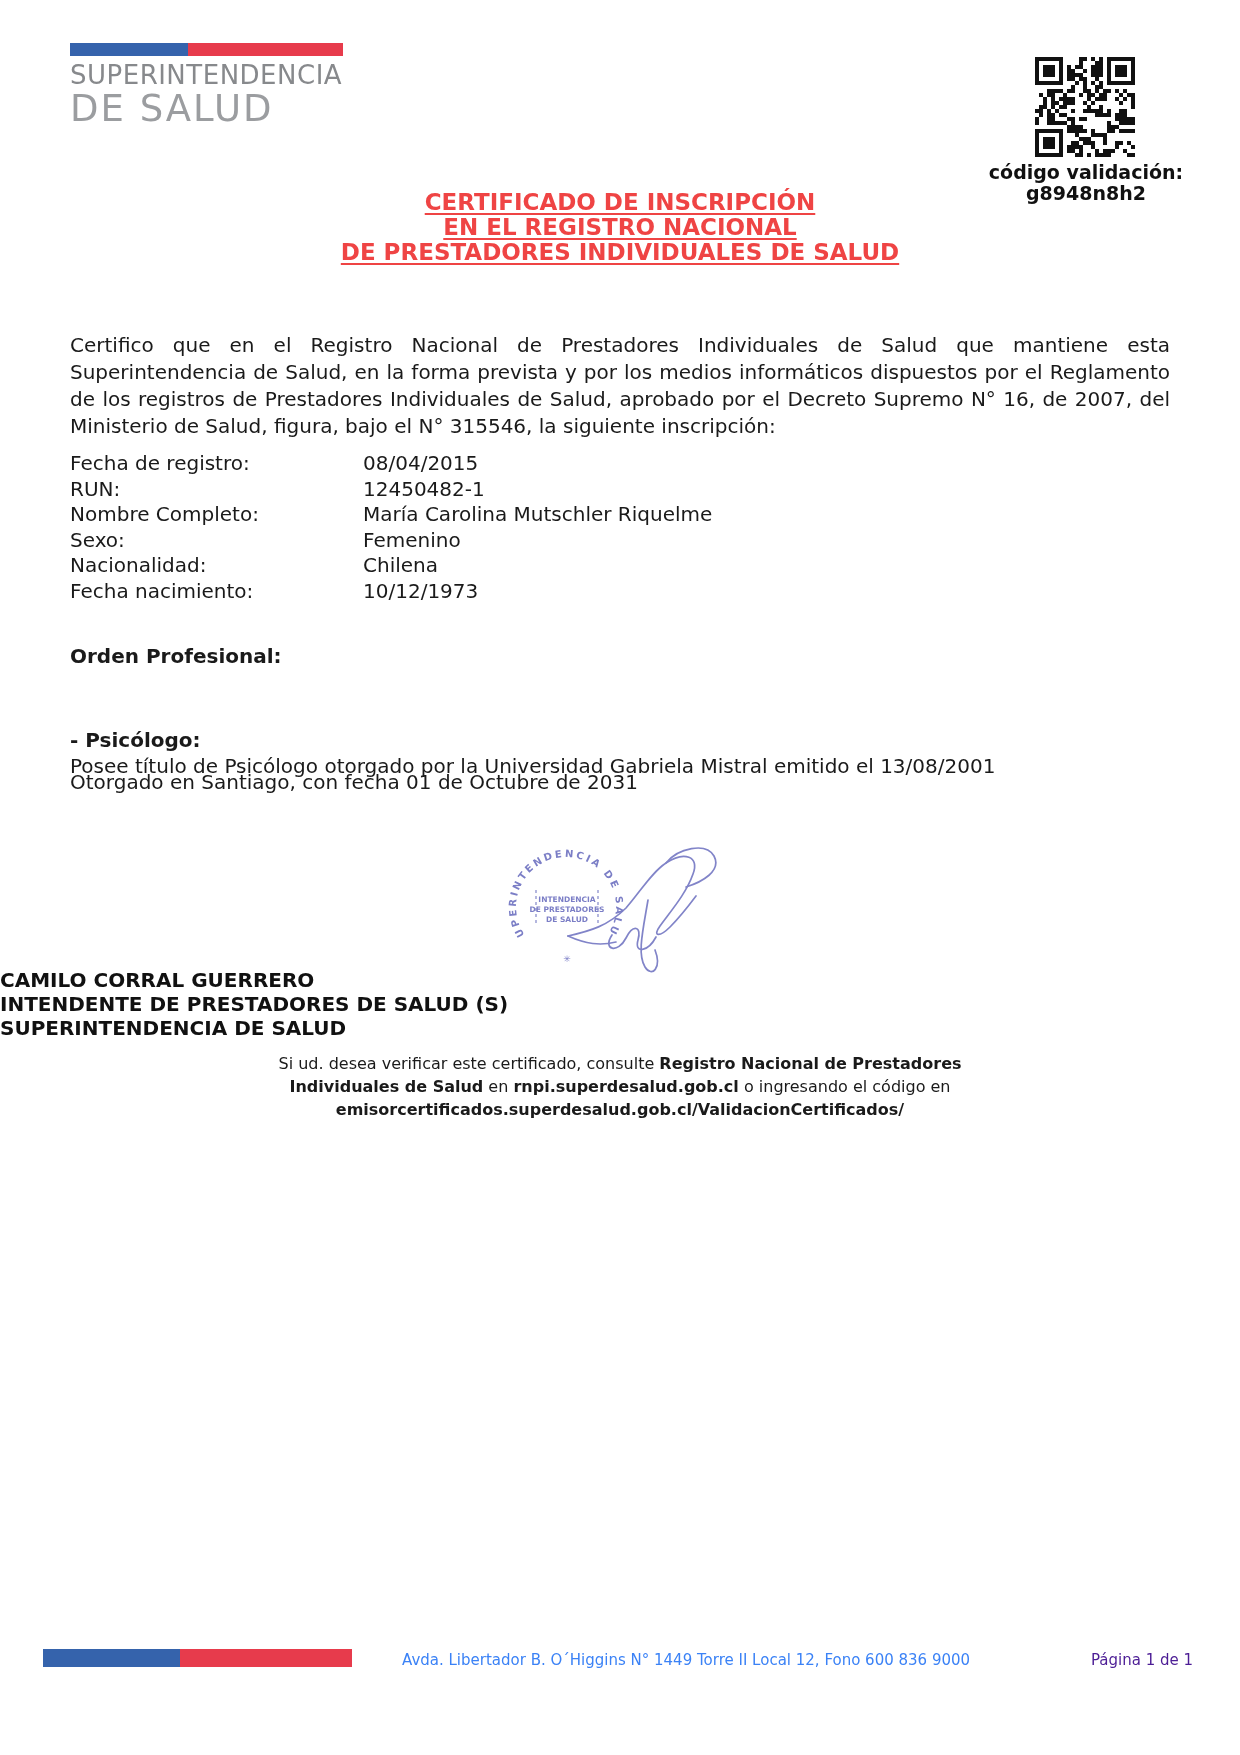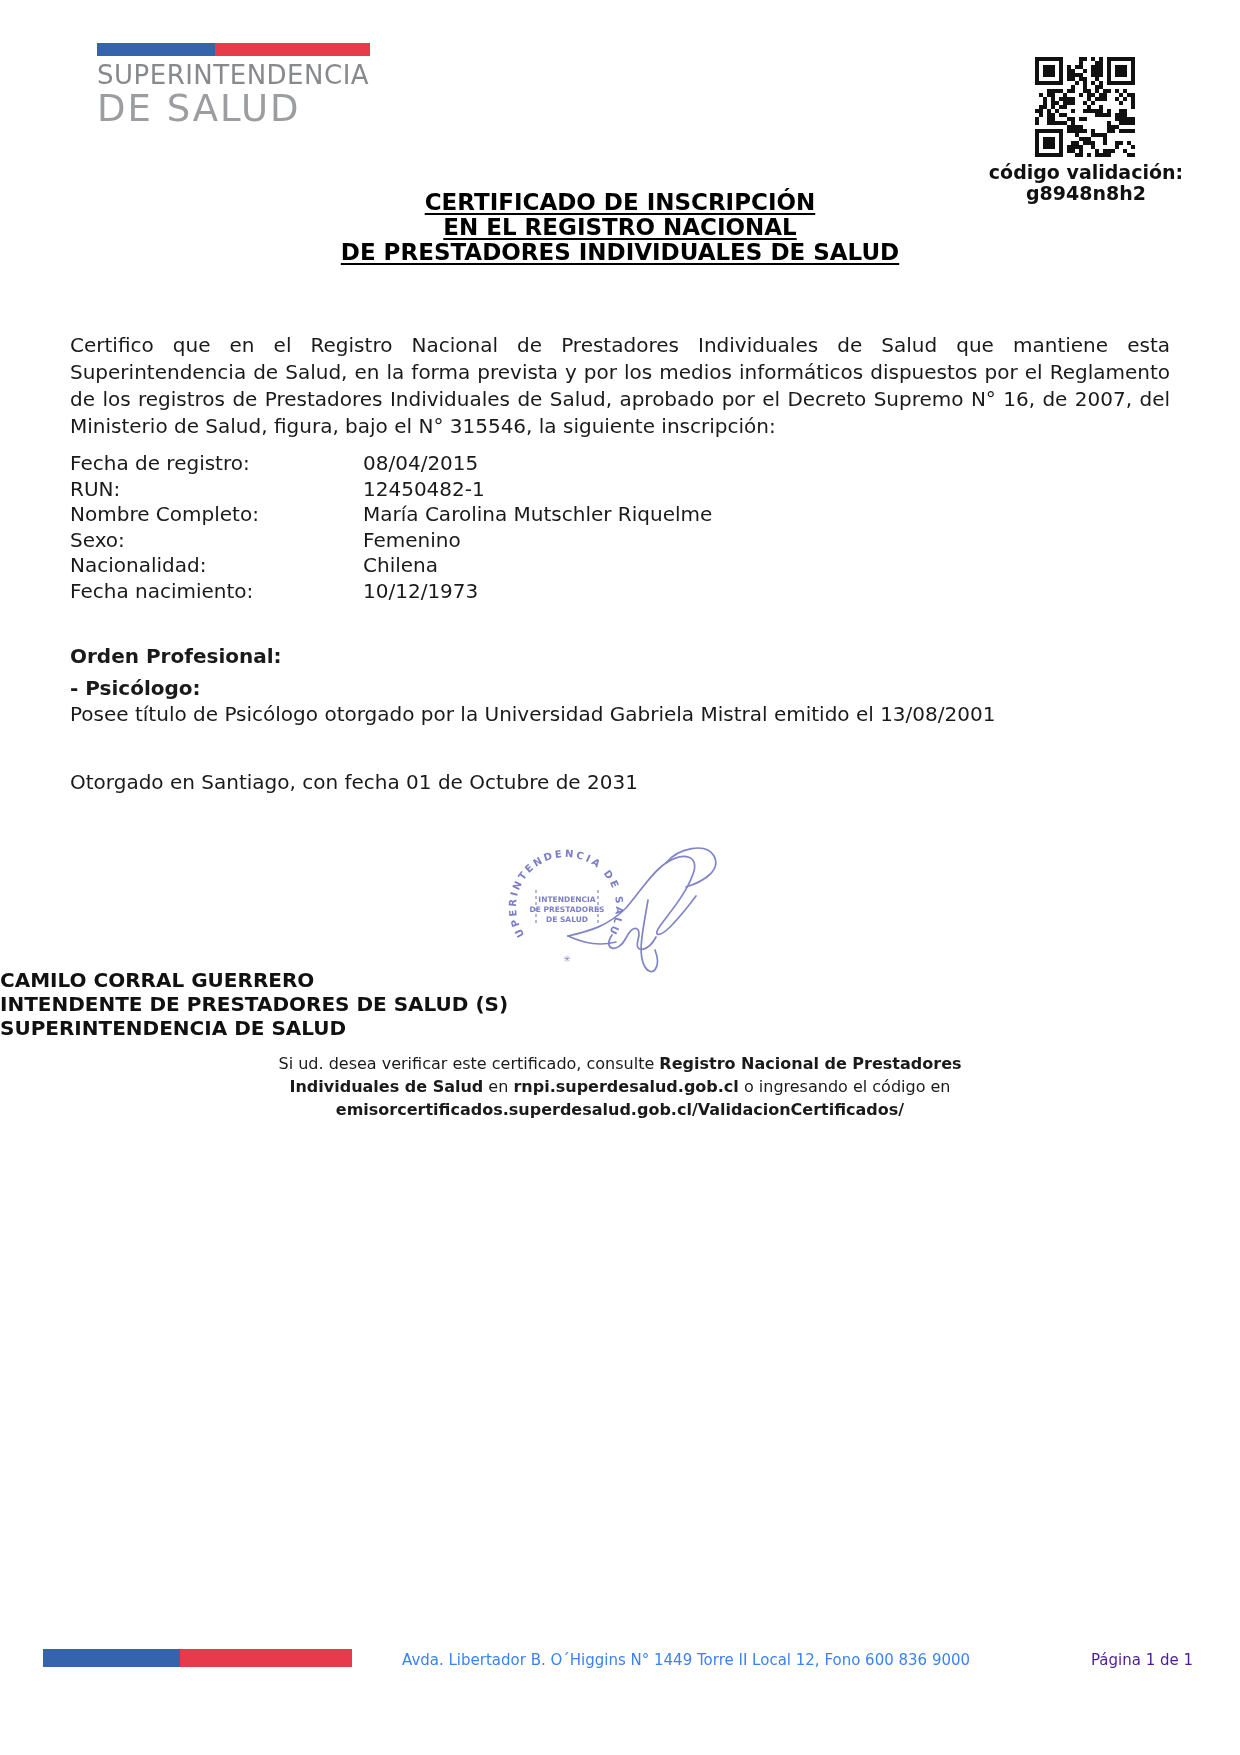--- a/index.html
+++ b/index.html
@@ -6,43 +6,43 @@
   .page{
     position:relative;
     width:1240px;height:1755px;
     margin:0 auto;
     background:#ffffff;
     font-family:"DejaVu Sans","Liberation Sans",sans-serif;
     color:#1a1a1a;
     overflow:hidden;
   }
   
-  .logo{position:absolute;left:70px;top:43px;width:290px;margin-left:27px;}
+  .logo{position:absolute;left:70px;top:43px;width:290px;}
   .flagbar{display:flex;width:273px;height:13px;}
   .flagbar .blue{width:118px;background:#3563ac;}
   .flagbar .red{width:155px;background:#e73b4c;}
   .logo-l1{margin-top:6px;font-size:26px;letter-spacing:0.5px;color:#87898c;line-height:1;}
   .logo-l2{margin-top:2px;font-size:37px;letter-spacing:2px;color:#9b9da0;line-height:1;}
   
   .qr{position:absolute;left:1035px;top:57px;width:100px;height:100px;}
   .qr svg{width:100%;height:100%;display:block;}
   .validation{position:absolute;left:966px;top:162px;width:240px;text-align:center;
     font-weight:bold;font-size:19px;line-height:21px;color:#111;}
   
   .title{position:absolute;left:0;top:190px;width:1240px;text-align:center;
-    font-weight:bold;font-size:23px;line-height:25px;color:#000000;}
+    font-weight:bold;font-size:23px;line-height:25px;color:#ef4444;}
   .title span{text-decoration:underline;text-decoration-thickness:2px;text-underline-offset:3px;}
   
   .certify{position:absolute;left:70px;top:332px;width:1100px;
     font-size:20px;line-height:27px;text-align:justify;}
   .fields{position:absolute;left:70px;top:451px;width:1100px;
     display:grid;grid-template-columns:293px auto;
     font-size:20px;line-height:25.5px;}
   .orden{position:absolute;left:70px;top:644px;font-size:20px;font-weight:bold;}
-  .prof{position:absolute;left:70px;top:676px;width:1100px;font-size:20px;line-height:25.5px;}
+  .prof{position:absolute;left:70px;top:728px;width:1100px;font-size:20px;line-height:25.5px;}
   .prof .pt{font-weight:bold;}
   .otorgado{position:absolute;left:70px;top:770px;font-size:20px;}
   
   .stampwrap{position:absolute;left:440px;top:838px;width:340px;height:150px;}
   .names{position:absolute;left:0;top:968px;width:1240px;
     font-size:20px;font-weight:bold;line-height:24px;color:#111;}
   .verify{position:absolute;left:240px;top:1052px;width:760px;text-align:center;
     font-size:16px;line-height:23px;}
   .verify b{font-weight:bold;}
   

